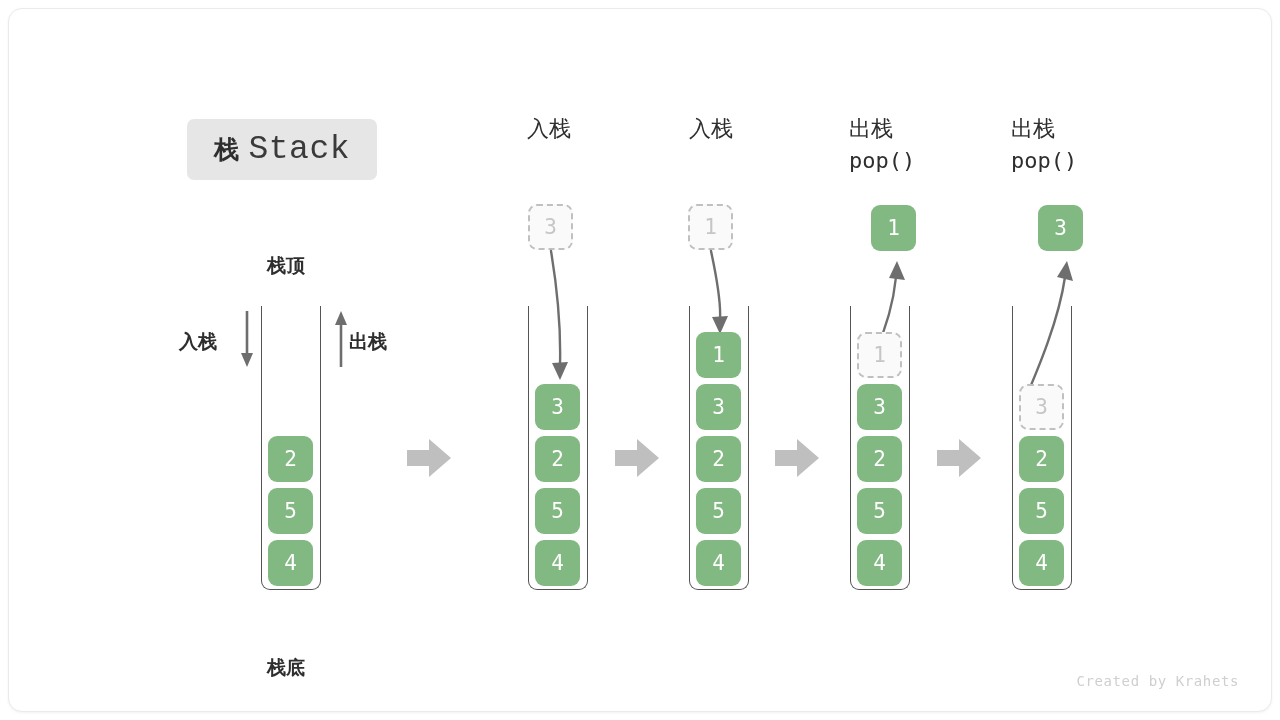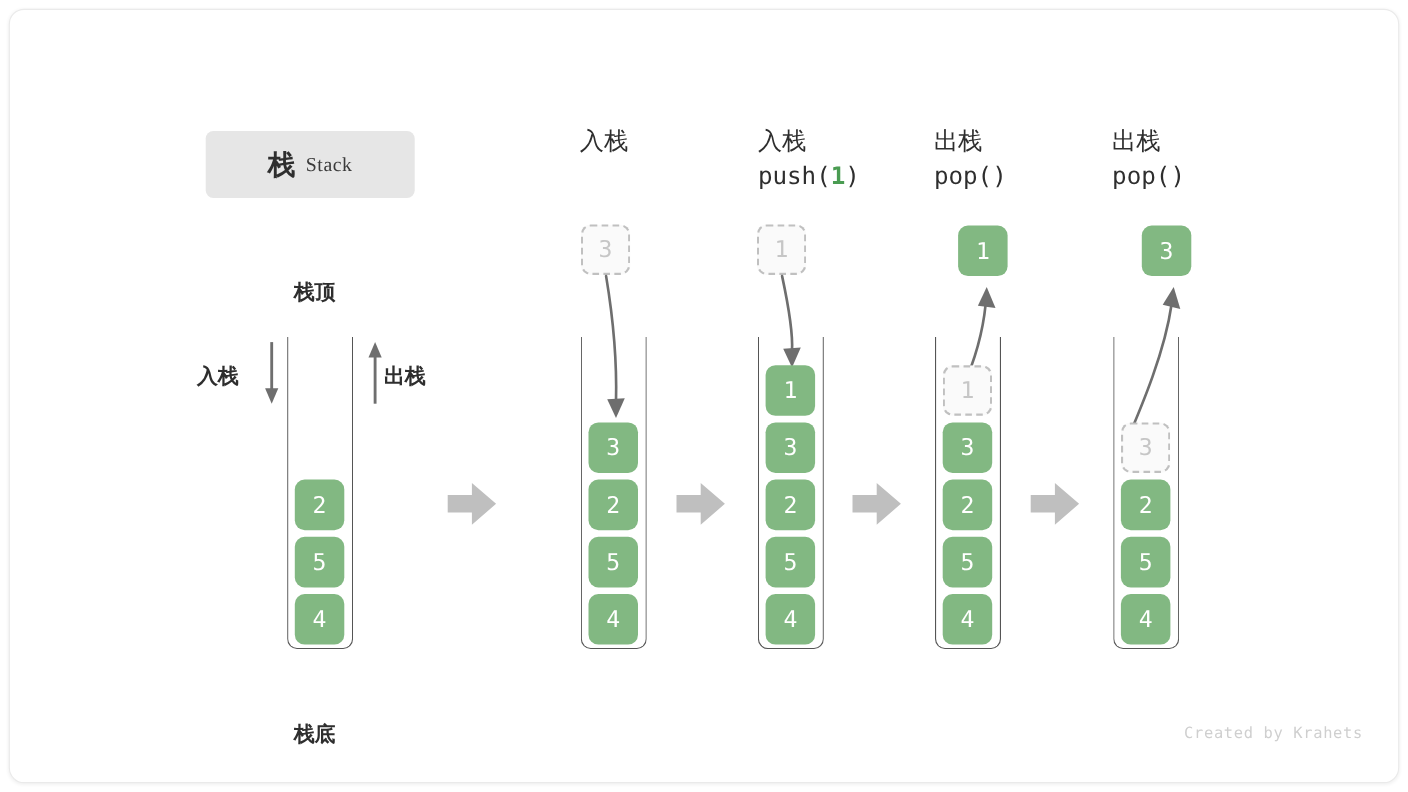--- a/index.html
+++ b/index.html
@@ -41,22 +41,22 @@
     justify-content: center;
   }
   #title-badge .t-cn {
     font-family: "DejaVu Sans", sans-serif;
     font-weight: bold;
     font-size: 25px;
     color: #2e2e2e;
     letter-spacing: 0.5px;
   }
   #title-badge .t-en {
-    font-family: Liberation Serif, serif;
-    font-size: 18px;
+    font-family: Liberation Mono, monospace;
+    font-size: 33px;
     color: #3a3a3a;
     margin-left: 9px;
     letter-spacing: 0.5px;
   }
 
   
   .col-head {
     width: 150px;
     line-height: 1.30;
   }
@@ -119,21 +119,21 @@
     font-family: Liberation Serif, serif;
     font-weight: bold;
     font-size: 19px;
     color: #2e2e2e;
     white-space: nowrap;
   }
 
   
   #credit {
     right: 32px;
-    bottom: 36px;
+    bottom: 22px;
     font-family: "DejaVu Sans Mono", monospace;
     font-size: 14px;
     color: #cfcfcf;
     letter-spacing: 0.6px;
   }
 
   svg { position: absolute; overflow: visible; }
 </style>
 </head>
 <body>
@@ -191,21 +191,20 @@
   <div class="abs stack-box" id="box-1" style="left:519px; top:297px; height:284px;"></div>
   <div class="abs" id="cells-1">
       <div class="cell full" style="left: 526px; top: 375px; width: 45px; height: 46px;">3</div>
       <div class="cell full" style="left: 526px; top: 427px; width: 45px; height: 46px;">2</div>
       <div class="cell full" style="left: 526px; top: 479px; width: 45px; height: 46px;">5</div>
       <div class="cell full" style="left: 526px; top: 531px; width: 45px; height: 46px;">4</div>
     </div>
 
   <div class="abs col-head" style="left:680px; top:106px;">
     <span class="cn">入栈</span>
-    <span class="code"><span>push(</span><span class="arg">1</span><span>)</span></span>
   </div>
   <div class="abs cell ghost" style="left:679px; top:195px;">1</div>
   <svg class="abs" style="left:660px; top:238px;" width="120" height="100">
     <path d="M 42 4 C 48 32, 52 56, 51 72" stroke="#6e6e6e" stroke-width="2.4" fill="none" stroke-linecap="round"></path>
     <polygon points="51,87 43,70 59,69" fill="#6e6e6e"></polygon>
   </svg>
   <div class="abs stack-box" id="box-2" style="left:680px; top:297px; height:284px;"></div>
   <div class="abs" id="cells-2">
       <div class="cell full" style="left: 687px; top: 323px; width: 45px; height: 46px;">1</div>
       <div class="cell full" style="left: 687px; top: 375px; width: 45px; height: 46px;">3</div>

